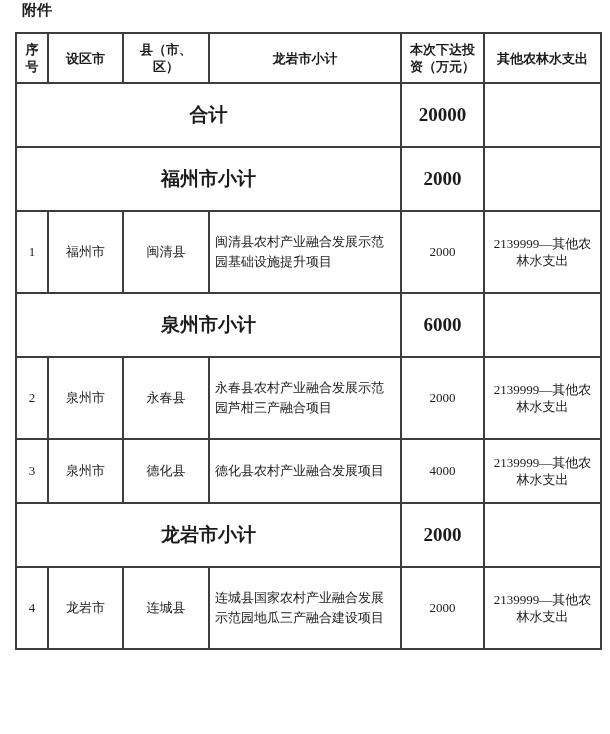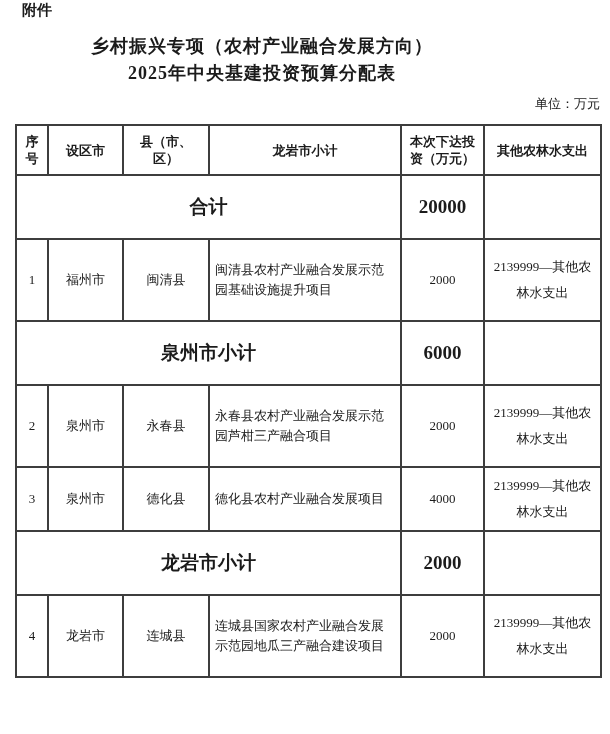--- a/index.html
+++ b/index.html
@@ -72,36 +72,31 @@
   tr.summary-row td {
     font-weight: bold;
     font-size: 19px;
   }
   td.project-cell {
     text-align: left;
     padding: 20px 5px;
     line-height: 20px;
   }
   td.subject-cell {
-    line-height: 26px;
+    line-height: 17px;
   }
 </style>
 </head>
 <body>
 
 <div class="page">
 
   <div class="attachment">附件</div>
 
-  <div class="title-block">
-    <div class="title-line">乡村振兴专项（农村产业融合发展方向）</div>
-    <div class="title-line">2025年中央基建投资预算分配表</div>
-  </div>
 
-  <div class="unit-note">单位：万元</div>
 
   <table class="alloc-table">
     <colgroup>
       <col style="width:32px">
       <col style="width:75px">
       <col style="width:86px">
       <col style="width:192px">
       <col style="width:83px">
       <col style="width:117px">
     </colgroup>
@@ -116,20 +111,25 @@
       </tr>
     </thead>
     <tbody>
 
       <tr class="summary-row">
         <td colspan="4" class="summary-label">合计</td>
         <td class="num-cell">20000</td>
         <td class="subject-cell"></td>
       </tr>
 
+      <tr class="summary-row">
+        <td colspan="4" class="summary-label">福州市小计</td>
+        <td class="num-cell">2000</td>
+        <td class="subject-cell"></td>
+      </tr>
 
       <tr class="data-row">
         <td>1</td>
         <td>福州市</td>
         <td>闽清县</td>
         <td class="project-cell">闽清县农村产业融合发展示范园基础设施提升项目</td>
         <td class="num-cell">2000</td>
         <td class="subject-cell">2139999—其他农林水支出</td>
       </tr>
 

